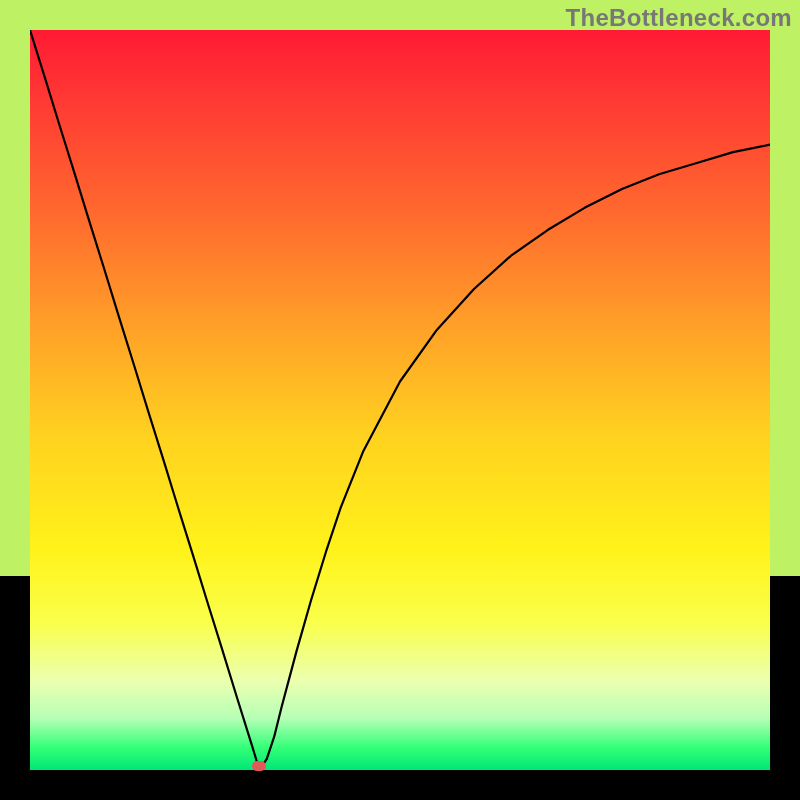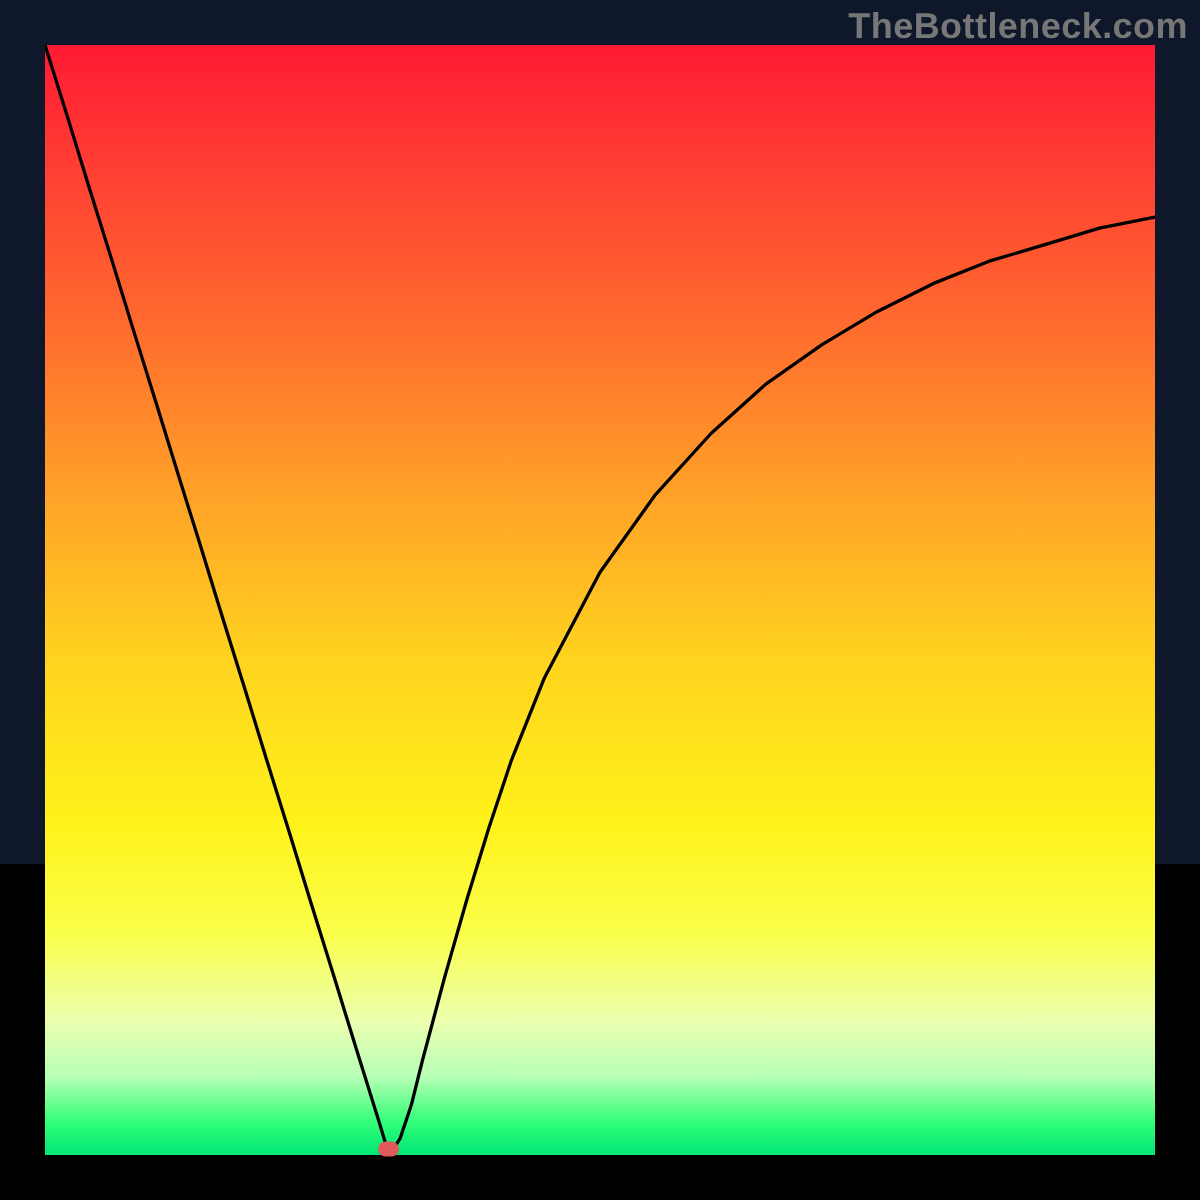--- a/index.html
+++ b/index.html
@@ -9,21 +9,21 @@
     height: 800px;
     background: #000;
     overflow: hidden;
   }
   .frame {
     position: absolute;
     left: 0;
     top: 0;
     width: 800px;
     height: 576px;
-    background: #0f172a;
+    background: #bef264;
   }
   .plot-area {
     position: absolute;
     left: 30px;
     top: 30px;
     width: 740px;
     height: 740px;
     background: linear-gradient(to bottom,
       #ff1a33 0%,
       #ff3b33 10%,

